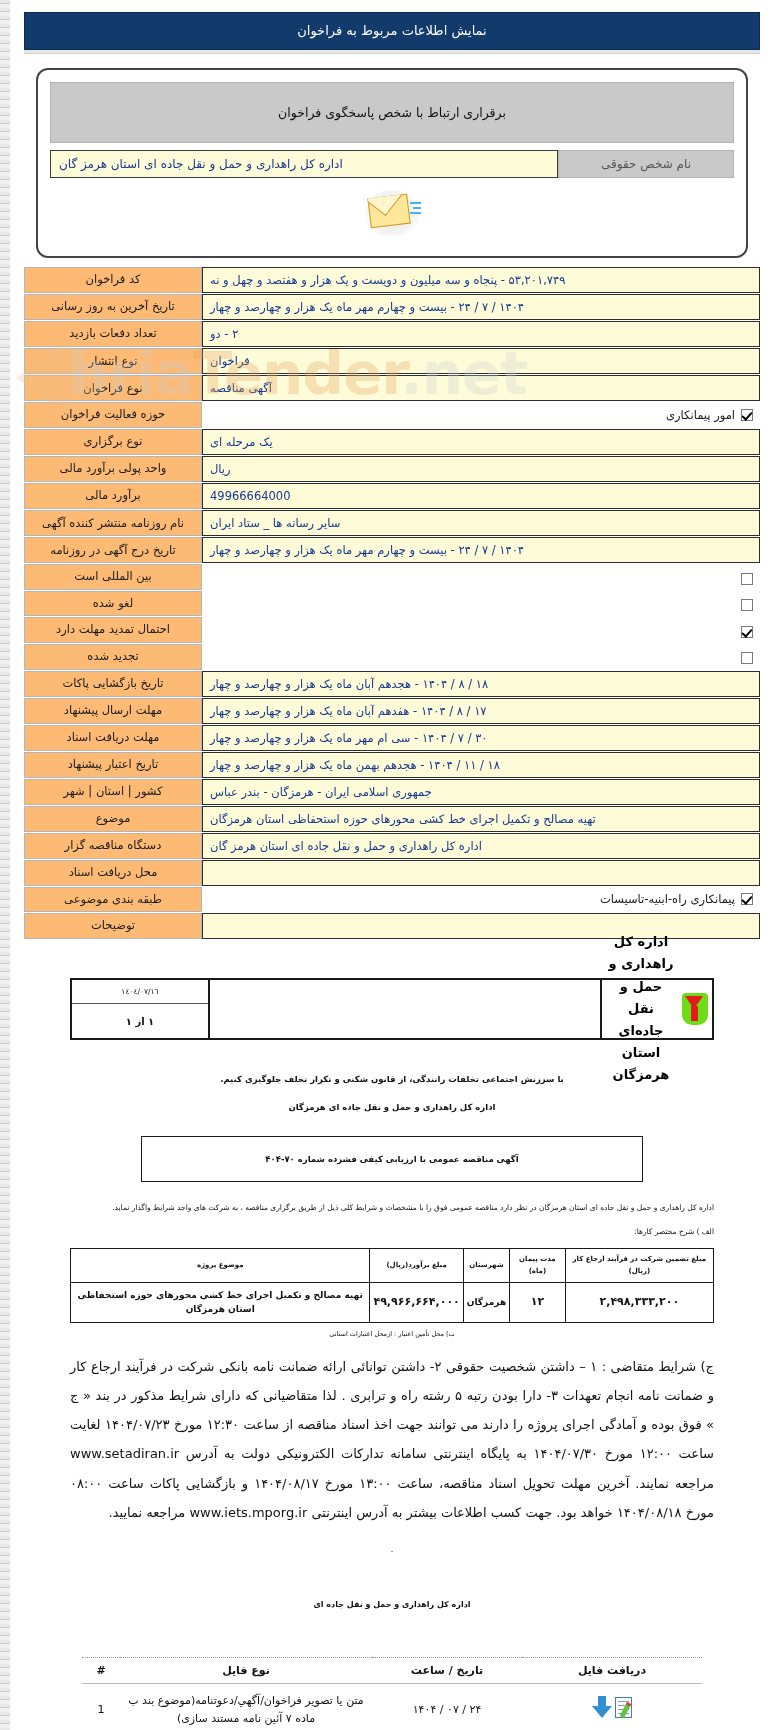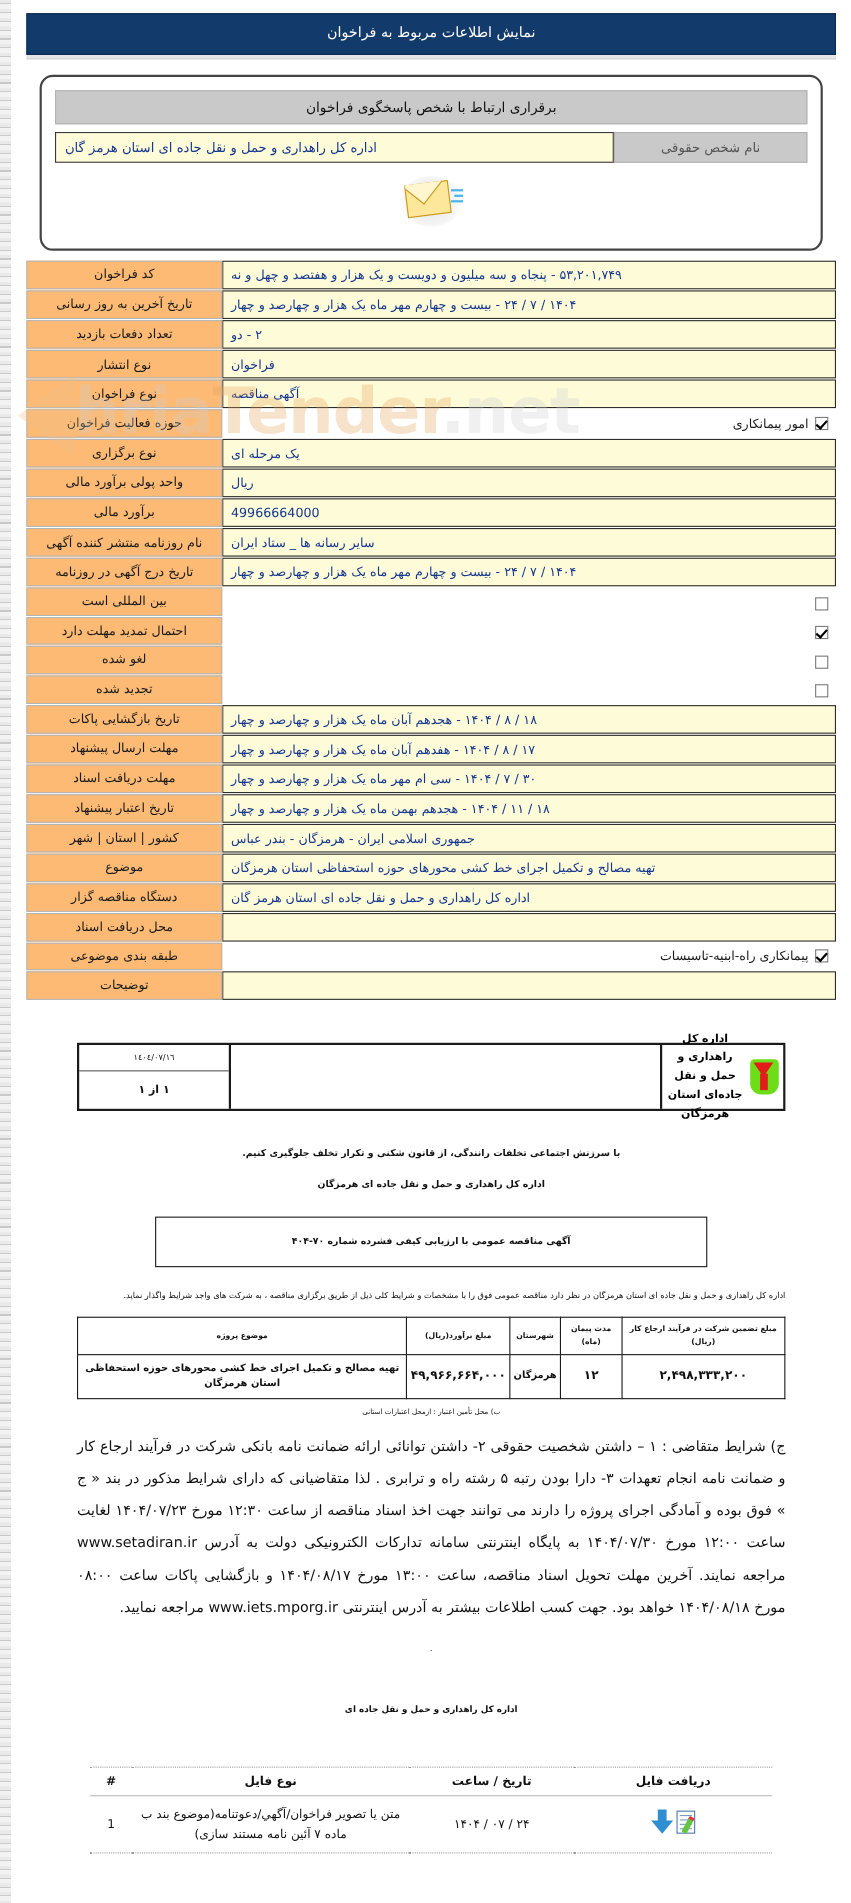--- a/index.html
+++ b/index.html
@@ -59,21 +59,21 @@
     border-radius: 12px;
     padding: 12px 12px 10px 12px;
     background: #ffffff;
   }
   .contact-title {
     background: #c9c9c9;
     border: 1px solid #b2b2b2;
     text-align: center;
     font-size: 12.5px;
     color: #111;
-    padding: 7px 0;
+    padding: 22px 0;
   }
   .contact-row {
     display: flex;
     flex-direction: row;
     margin-top: 7px;
     align-items: stretch;
   }
   .contact-label {
     width: 176px;
     background: #c9c9c9;
@@ -270,21 +270,21 @@
   .dh-logo {
     width: 112px;
     border-left: 2px solid #1a1a1a;
     display: flex;
     align-items: center;
     justify-content: center;
     gap: 6px;
     padding: 0 4px;
   }
   .dh-logo-txt {
-    font-size: 10px;
+    font-size: 13px;
     font-weight: bold;
     line-height: 1.7;
     text-align: center;
     color: #000;
   }
   .logo-mark {
     position: relative;
     width: 26px; height: 32px;
     background: #6ddd18;
     border-radius: 4px 4px 10px 10px;
@@ -555,26 +555,26 @@
         </tr>
         <tr>
           <td class="val">۱۴۰۴ / ۷ / ۲۴ - بیست و چهارم مهر ماه یک هزار و چهارصد و چهار</td>
           <td class="lbl">تاریخ درج آگهی در روزنامه</td>
         </tr>
         <tr>
           <td class="cb-only"><span class="cb"></span></td>
           <td class="lbl">بین المللی است</td>
         </tr>
         <tr>
+          <td class="cb-only"><span class="cb"></span></td>
+          <td class="lbl">لغو شده</td>
+        </tr>
+        <tr>
           <td class="cb-only"><span class="cb checked"></span></td>
           <td class="lbl">احتمال تمدید مهلت دارد</td>
-        </tr>
-        <tr>
-          <td class="cb-only"><span class="cb"></span></td>
-          <td class="lbl">لغو شده</td>
         </tr>
         <tr>
           <td class="cb-only"><span class="cb"></span></td>
           <td class="lbl">تجدید شده</td>
         </tr>
         <tr>
           <td class="val">۱۸ / ۸ / ۱۴۰۴ - هجدهم آبان ماه یک هزار و چهارصد و چهار</td>
           <td class="lbl">تاریخ بازگشایی پاکات</td>
         </tr>
         <tr>
@@ -638,20 +638,21 @@
       <div class="dh-meta">
         <div class="dh-date">١٤٠٤/٠٧/١٦</div>
         <div class="dh-page">١  از  ١</div>
       </div>
     </div>
 
     <div class="doc-slogan">با سرزنش اجتماعی تخلفات رانندگی، از قانون شکنی و تکرار تخلف جلوگیری کنیم.</div>
     <div class="doc-org">اداره کل راهداری و حمل و نقل جاده ای هرمزگان</div>
     <div class="doc-title-box">آگهی مناقصه عمومی با ارزیابی کیفی فشرده  شماره ۷۰-۴۰۴</div>
     <div class="doc-para">اداره کل راهداری و حمل و نقل جاده ای استان هرمزگان در نظر دارد مناقصه عمومی فوق را با مشخصات و شرایط کلی ذیل از طریق برگزاری مناقصه  ، به شرکت های واجد شرایط واگذار نماید.</div>
+    <div class="doc-sub">الف ) شرح مختصر کارها:</div>
 
     <table class="doc-table">
       <thead>
         <tr>
           <th>مبلغ تضمین شرکت در فرآیند ارجاع کار (ریال)</th>
           <th>مدت پیمان (ماه)</th>
           <th>شهرستان</th>
           <th>مبلغ برآورد(ریال)</th>
           <th>موضوع پروژه</th>
         </tr>

